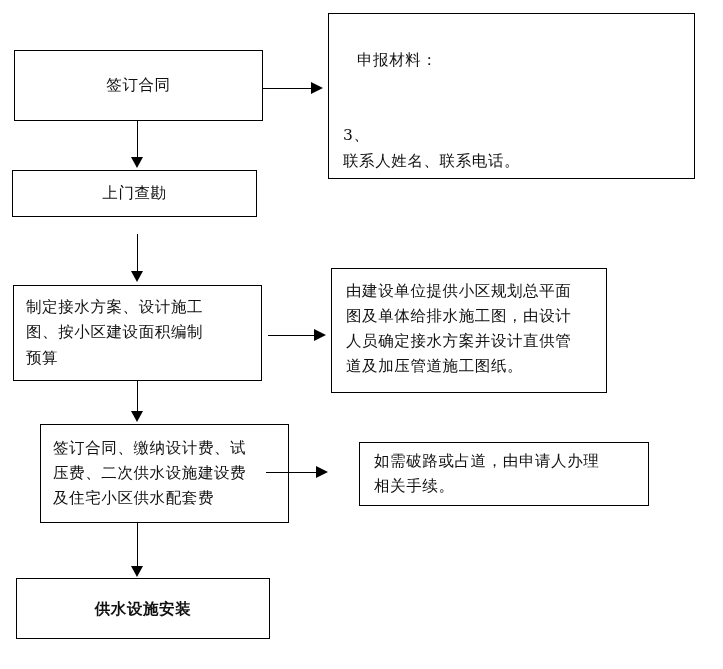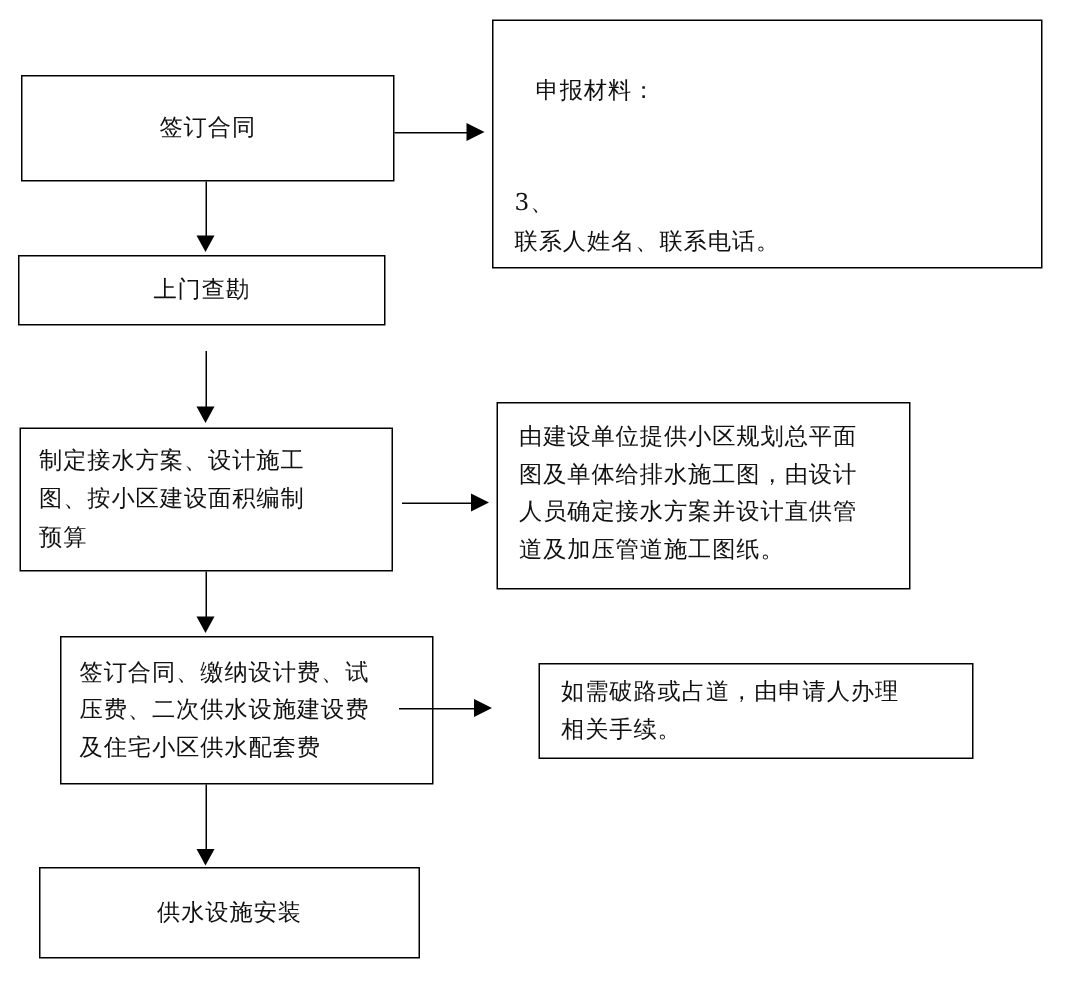--- a/index.html
+++ b/index.html
@@ -49,21 +49,21 @@
   .node.left .txt {
     padding-left: 12px;
     padding-right: 8px;
   }
 
   
   #box-accept      { left: 14px;  top: 50px;  width: 249px; height: 71px; }
   #box-survey      { left: 12px;  top: 170px; width: 245px; height: 47px; }
   #box-plan        { left: 13px;  top: 285px; width: 249px; height: 96px; }
   #box-contract    { left: 13px;  top: 424px; width: 249px; height: 99px; margin-left: 27px; }
-  #box-install     { left: 26px;  top: 578px; width: 254px; height: 61px; }
+  #box-install     { left: 16px;  top: 578px; width: 254px; height: 61px; font-weight: bold; }
 
   
   #note-materials  { left: 328px; top: 13px;  width: 367px; height: 166px;
                      align-items: flex-start; }
   #note-design     { left: 331px; top: 268px; width: 276px; height: 125px;
                      align-items: flex-start; }
   #note-road       { left: 331px; top: 442px; width: 290px; height: 64px;
                      align-items: center; margin-left: 28px; }
 
   #note-materials .txt { padding: 9px 10px 0 14px; }

